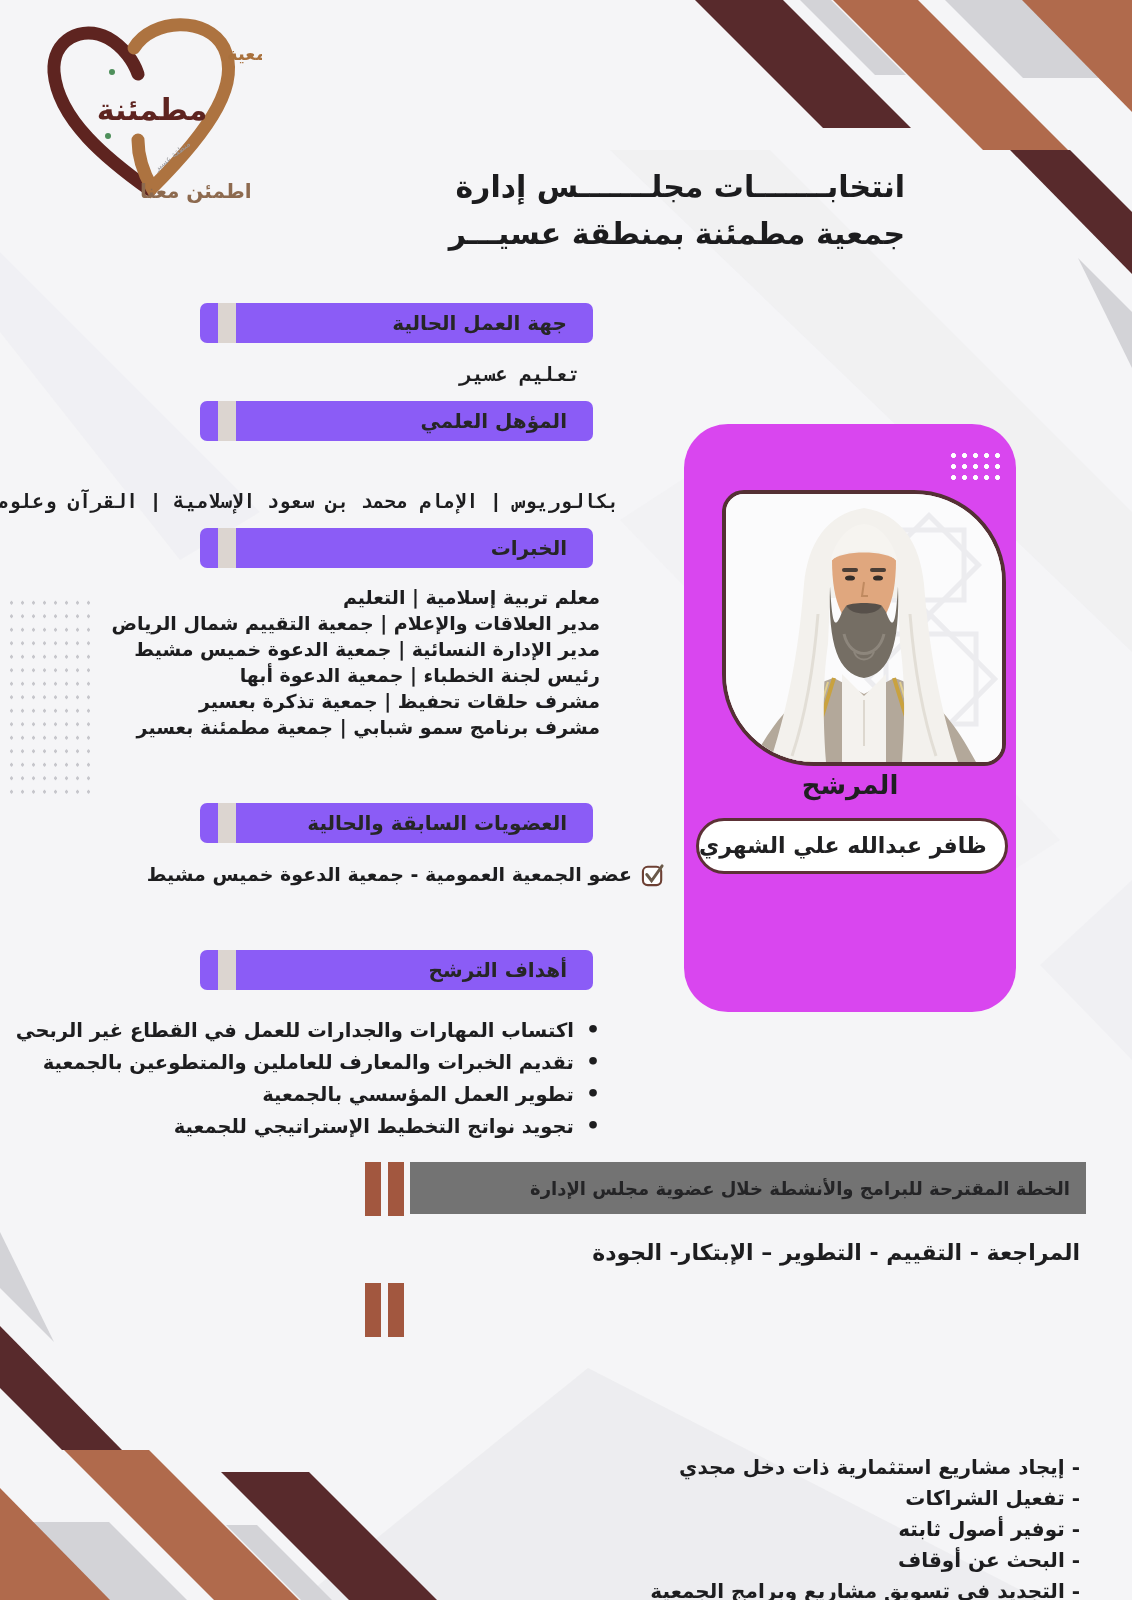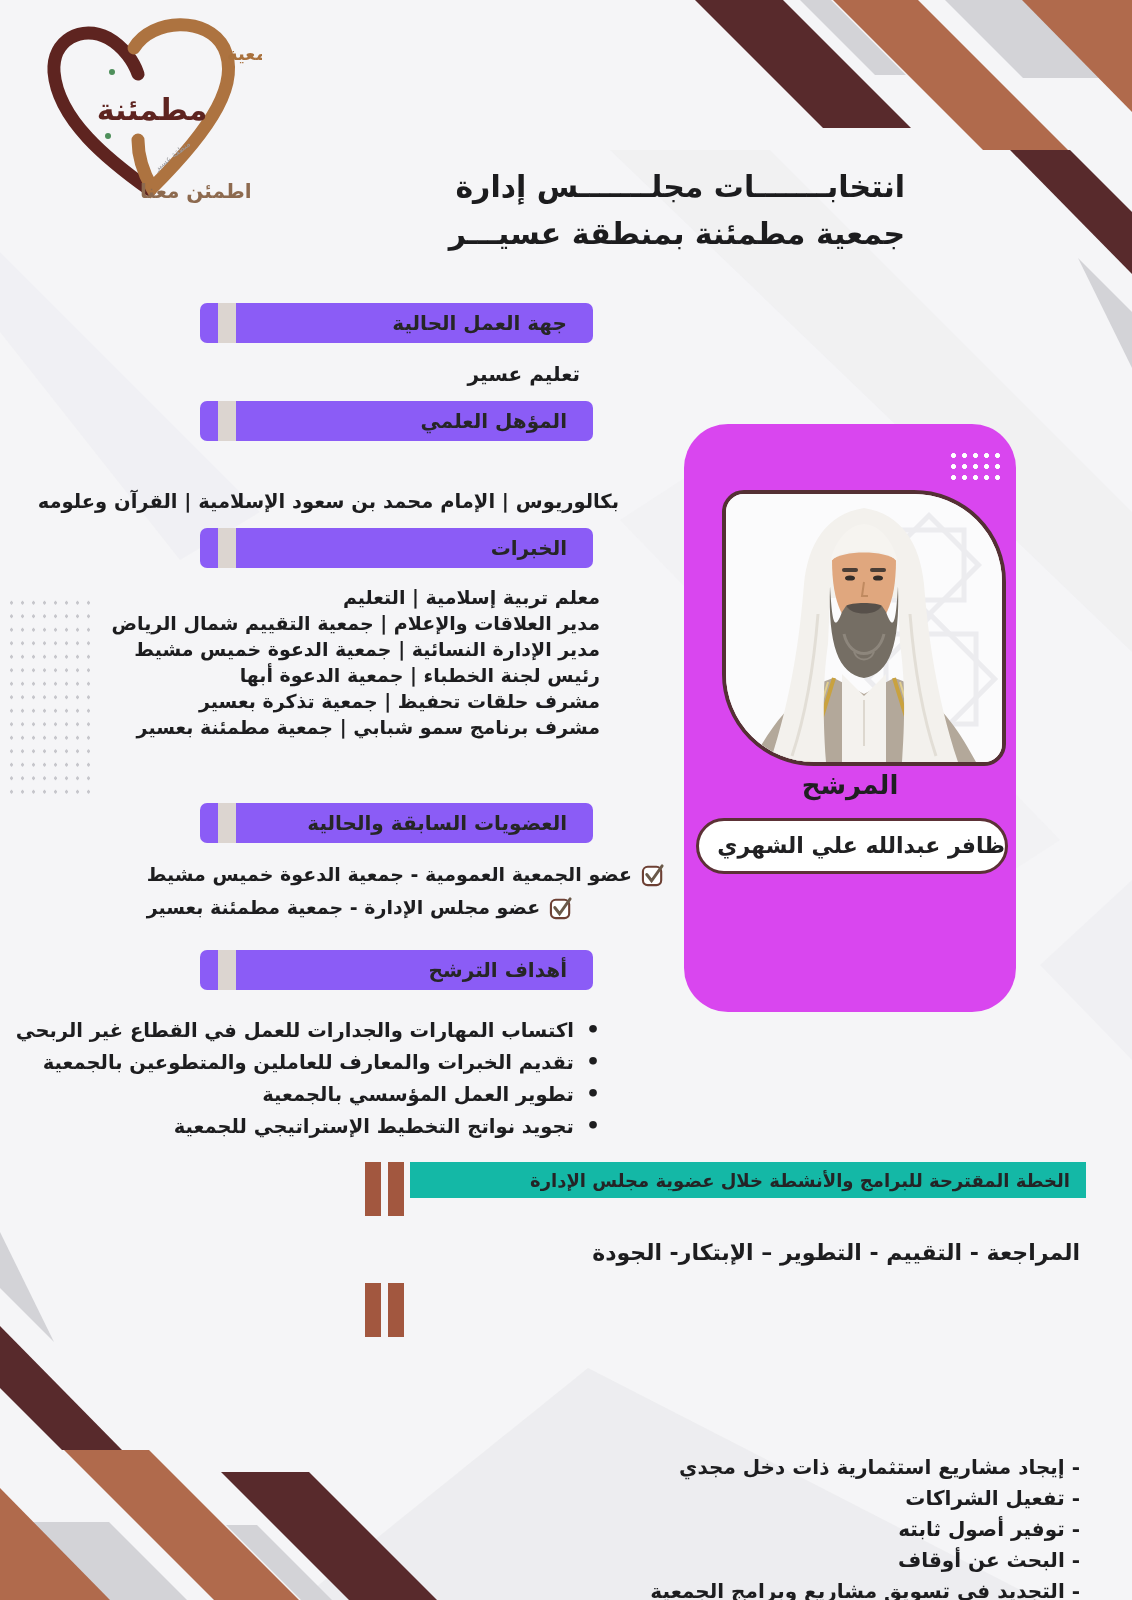--- a/index.html
+++ b/index.html
@@ -18,21 +18,21 @@
   .title{right:227px;top:163px;text-align:right;z-index:2;
          font-weight:bold;font-size:30px;line-height:47px;color:#1c1c1e;}
 
   
   .bar{left:200px;width:393px;height:40px;background:#8b5cf6;border-radius:7px;
        z-index:2;font-weight:bold;font-size:20px;line-height:40px;color:#262626;
        text-align:right;padding-left:0;}
   .bar .bar-label{position:absolute;right:26px;top:0;line-height:40px;}
   .bar .stripe{position:absolute;left:18px;top:0;bottom:0;width:18px;background:#dcd5d0;}
 
-  .body-text{z-index:2;font-weight:bold;text-align:center;white-space:nowrap;}
+  .body-text{z-index:2;font-weight:bold;text-align:center;white-space:nowrap;font-family:Liberation Mono, monospace;}
 
   .list{z-index:2;text-align:right;font-weight:bold;}
   .list .row{white-space:nowrap;}
 
   .member-row{display:flex;align-items:center;gap:9px;justify-content:flex-end;
               white-space:nowrap;font-weight:bold;}
   .cb{width:25px;height:25px;flex:0 0 auto;}
 
   .goal-row{white-space:nowrap;}
   .goal-row .bullet{display:inline-block;margin-left:12px;font-size:22px;color:#1d1d1f;}
@@ -43,25 +43,25 @@
   .card-dots{position:absolute;left:264px;top:26px;width:58px;height:32px;
       background-image:radial-gradient(circle,#ffffff 2.2px,rgba(255,255,255,0) 2.6px);
       background-size:11px 11px;}
   .photo-frame{position:absolute;left:38px;top:66px;width:276px;height:268px;
         border:4px solid #543034;border-radius:22px 92px 22px 92px;overflow:hidden;
         background:#fcfcfd;box-sizing:content-box;}
   .candidate-label{position:absolute;left:0;right:0;top:346px;text-align:center;
         font-weight:bold;font-size:26px;color:#1f1f21;}
   .name-pill{position:absolute;left:12px;top:394px;width:306px;height:50px;
         background:#ffffff;border:3px solid #5c3136;border-radius:29px;
-        text-align:right;font-weight:bold;font-size:22px;line-height:50px;color:#202022;}
+        text-align:left;font-weight:bold;font-size:22px;line-height:50px;color:#202022;}
 
   
   .plan-rect{width:16px;height:54px;background:#a2573f;z-index:2;}
-  .plan-bar{left:410px;width:676px;height:36px;background:#14b8a6;z-index:2;
+  .plan-bar{left:410px;width:676px;height:52px;background:#737373;z-index:2;
         font-weight:bold;color:#242426;}
   .plan-bar .plan-label{position:absolute;right:16px;top:0;bottom:0;display:flex;
         align-items:center;white-space:nowrap;}
 
   .review-line{right:52px;top:1240px;font-size:22px;font-weight:bold;z-index:2;white-space:nowrap;}
   .fin-list{right:52px;top:1452px;font-size:20px;font-weight:bold;line-height:31px;
         text-align:right;z-index:2;}
 
   
   .dots-left{left:6px;top:596px;width:92px;height:198px;z-index:0;
@@ -152,27 +152,20 @@
     <span class="bar-label">العضويات السابقة والحالية</span>
   </div>
   <div class="abs list" style="right:466px;top:858px;font-size:19px;line-height:33px;">
     <div class="member-row">
       <svg class="cb" viewBox="0 0 26 26">
         <rect x="2" y="5" width="19" height="19" rx="5" fill="#ffffff" stroke="#6d4034" stroke-width="2.2"></rect>
         <path d="M6 13 L11 19.5 L22 4" fill="none" stroke="#6b5a4a" stroke-width="3" stroke-linecap="round"></path>
       </svg>
       <span>عضو الجمعية العمومية - جمعية الدعوة خميس مشيط</span>
     </div>
-    <div class="member-row">
-      <svg class="cb" viewBox="0 0 26 26">
-        <rect x="2" y="5" width="19" height="19" rx="5" fill="#ffffff" stroke="#6d4034" stroke-width="2.2"></rect>
-        <path d="M6 13 L11 19.5 L22 4" fill="none" stroke="#6b5a4a" stroke-width="3" stroke-linecap="round"></path>
-      </svg>
-      <span>عضو مجلس الإدارة - جمعية مطمئنة بعسير</span>
-    </div>
   </div>
 
   <div class="abs bar" style="top:950px;">
     <span class="stripe"></span>
     <span class="bar-label">أهداف الترشح</span>
   </div>
   <div class="abs list" style="right:532px;top:1014px;font-size:19.5px;line-height:31px;">
     <div class="goal-row"><span class="bullet">•</span><span>اكتساب المهارات والجدارات للعمل في القطاع غير الربحي</span></div>
     <div class="goal-row"><span class="bullet">•</span><span>تقديم الخبرات والمعارف للعاملين والمتطوعين بالجمعية</span></div>
     <div class="goal-row"><span class="bullet">•</span><span>تطوير العمل المؤسسي بالجمعية</span></div>

